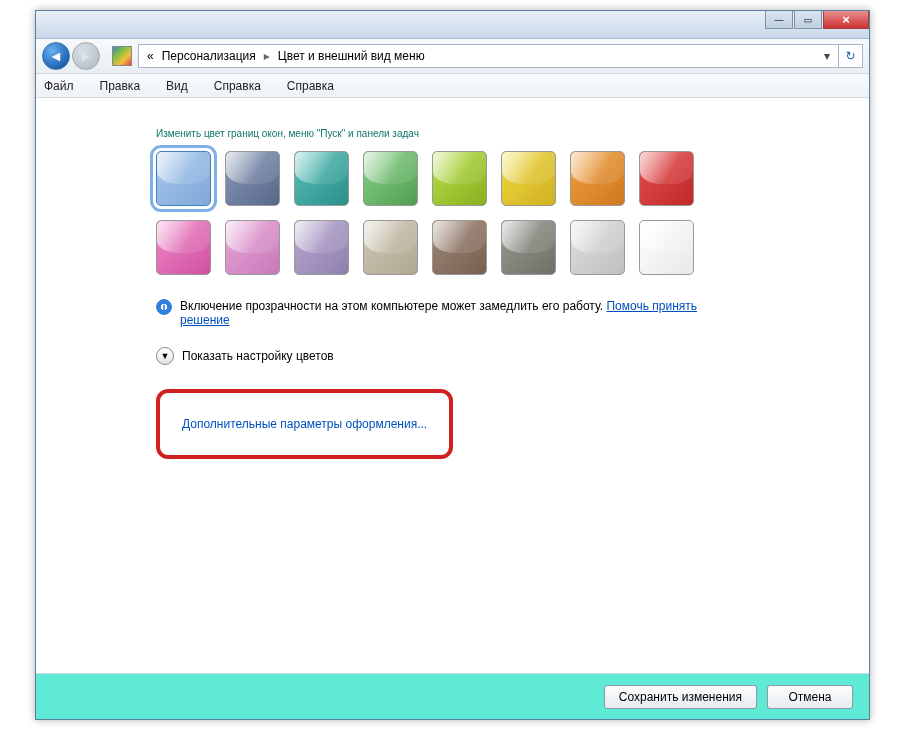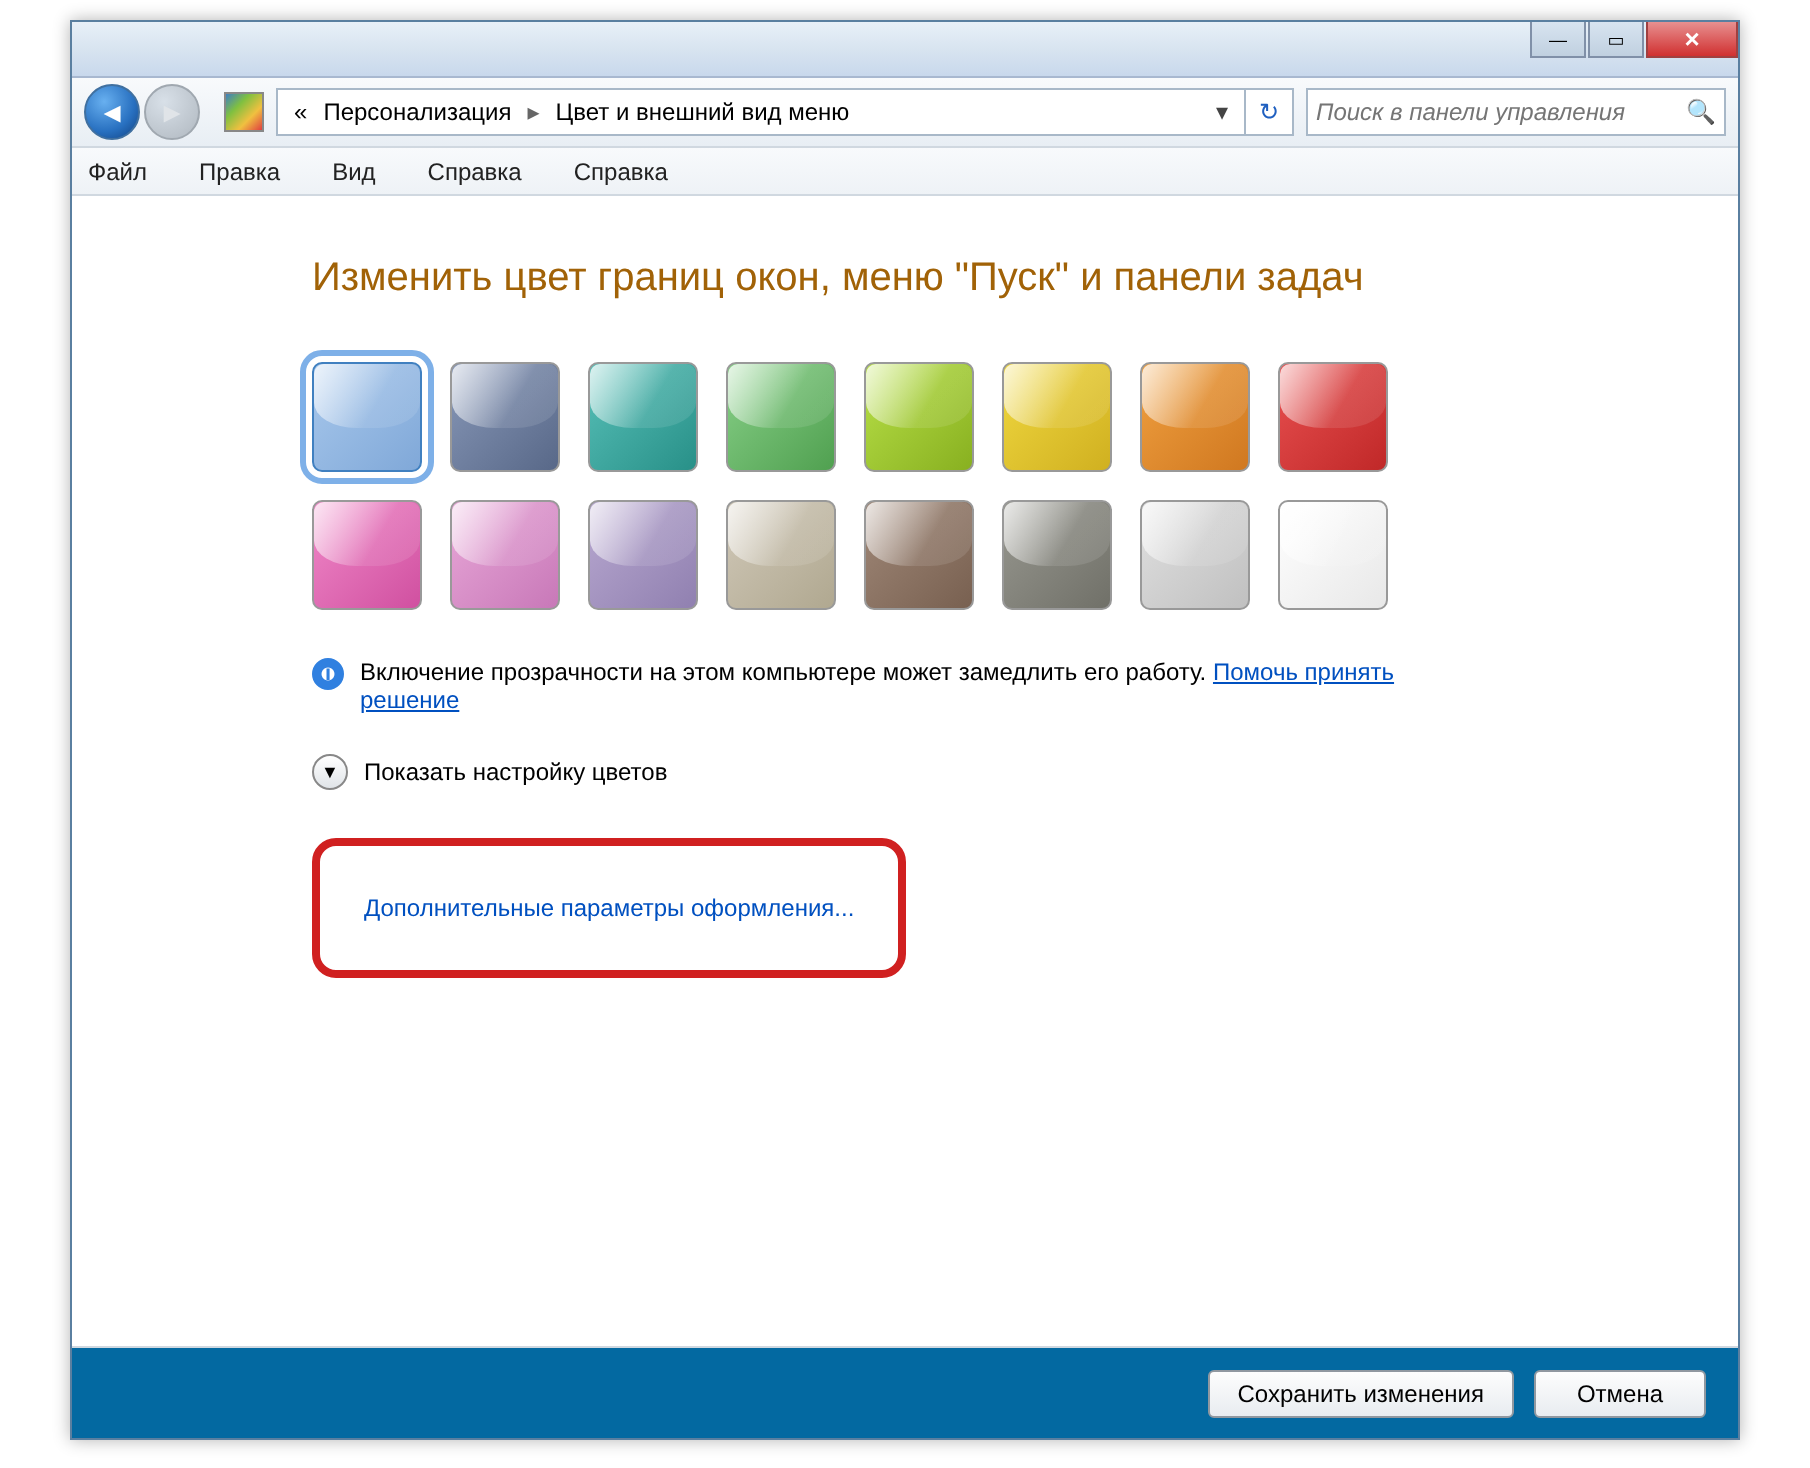--- a/index.html
+++ b/index.html
@@ -132,23 +132,23 @@
   display: flex;
   align-items: center;
   padding: 0 8px;
   gap: 26px;
 }
 .menubar span { color: #222; }
 .content {
   padding: 30px 0 0 120px;
 }
 .heading {
-  color: #a16207;
-  font-size: 20px;
-  margin-bottom: 30px;
+  color: #0f766e;
+  font-size: 10px;
+  margin-bottom: 12px;
 }
 .swatches {
   display: flex;
   flex-wrap: wrap;
   width: 600px;
 }
 .swatch {
   width: 55px;
   height: 55px;
   margin: 0 14px 14px 0;
@@ -253,21 +253,21 @@
 .highlighted-link a {
   color: #0050c0;
   font-size: 12px;
   text-decoration: none;
 }
 .footer {
   position: absolute;
   bottom: 0; left: 0; right: 0;
   height: 46px;
   border-top: 1px solid #d0d8e0;
-  background: #0369a1;
+  background: #5eead4;
   display: flex;
   align-items: center;
   justify-content: flex-end;
   padding: 0 16px;
   gap: 10px;
 }
 .btn {
   min-width: 86px;
   height: 24px;
   padding: 0 14px;
@@ -299,24 +299,20 @@
     <div class="addr-icon"></div>
     <div class="breadcrumb">
       <span class="crumb">«</span>
       <span class="crumb">Персонализация</span>
       <span class="sep">▸</span>
       <span class="crumb">Цвет и внешний вид меню</span>
       <span class="dd">▾</span>
     </div>
     <div class="refresh-btn">
       <span>↻</span>
-    </div>
-    <div class="search-box">
-      <input type="text" placeholder="Поиск в панели управления" style="">
-      <span class="search-icon">🔍</span>
     </div>
   </div>
 
   <div class="menubar">
     <span>Файл</span>
     <span>Правка</span>
     <span>Вид</span>
     <span>Справка</span>
     <span>Справка</span>
   </div>

